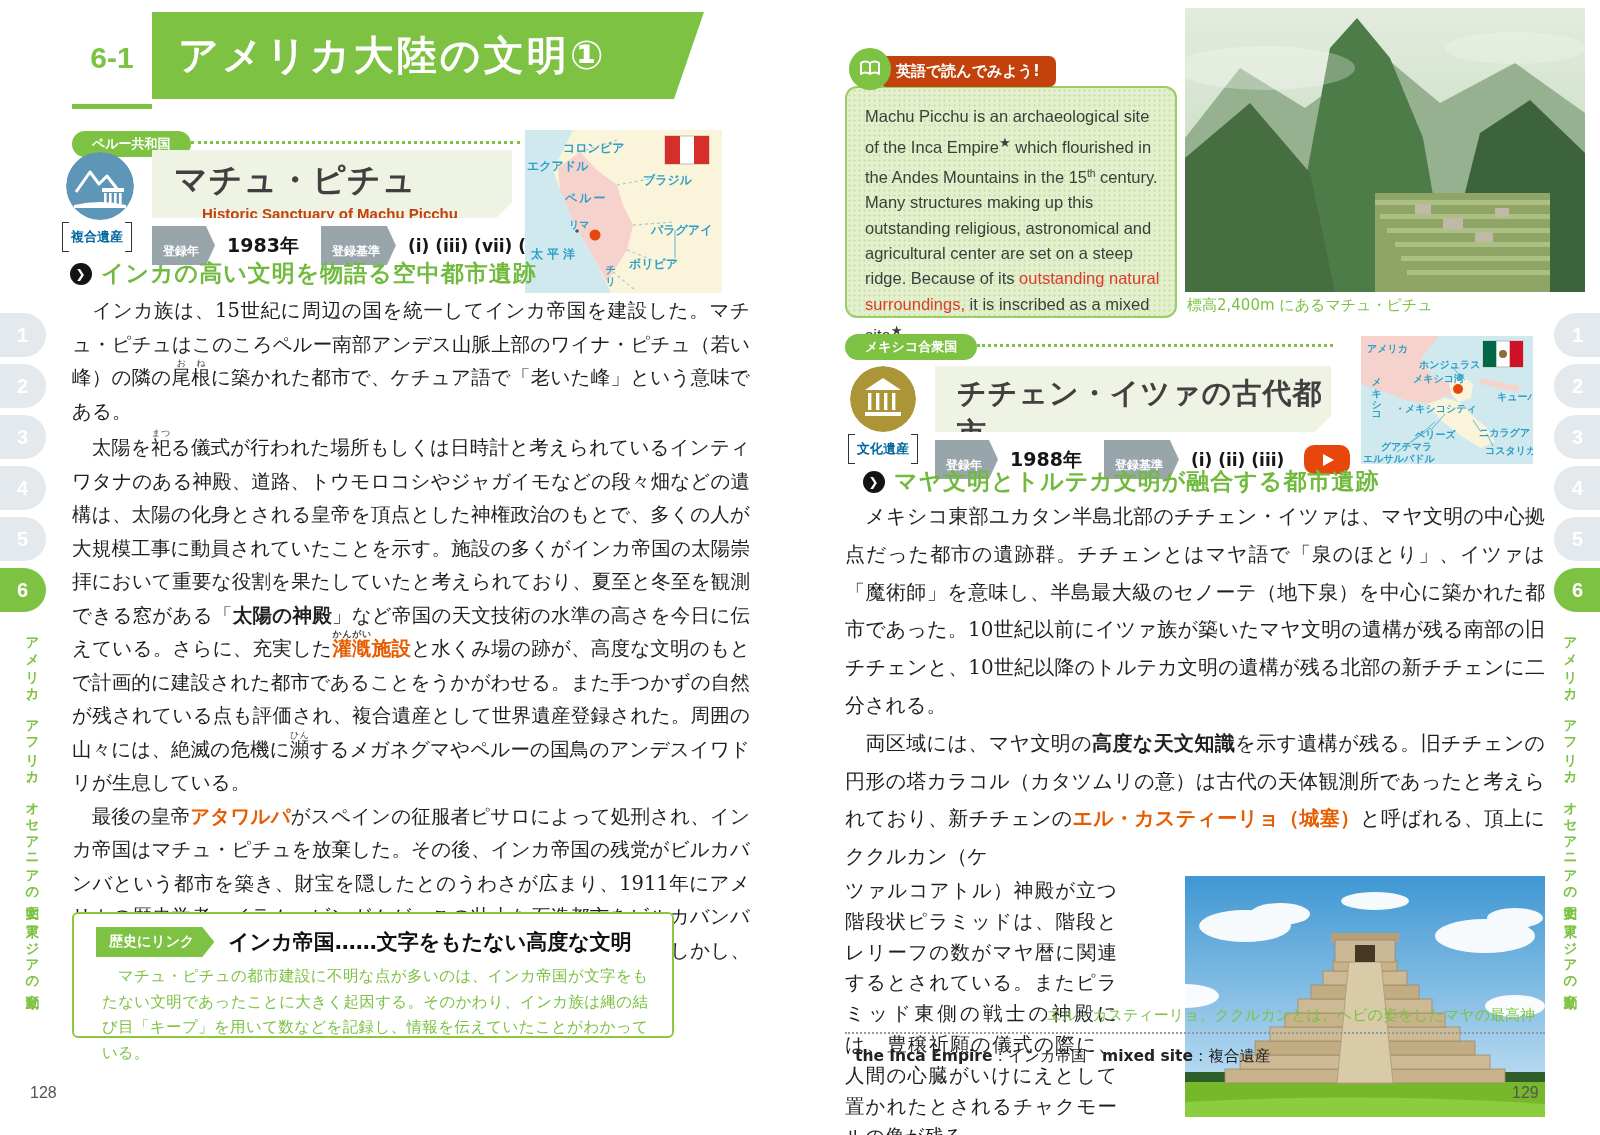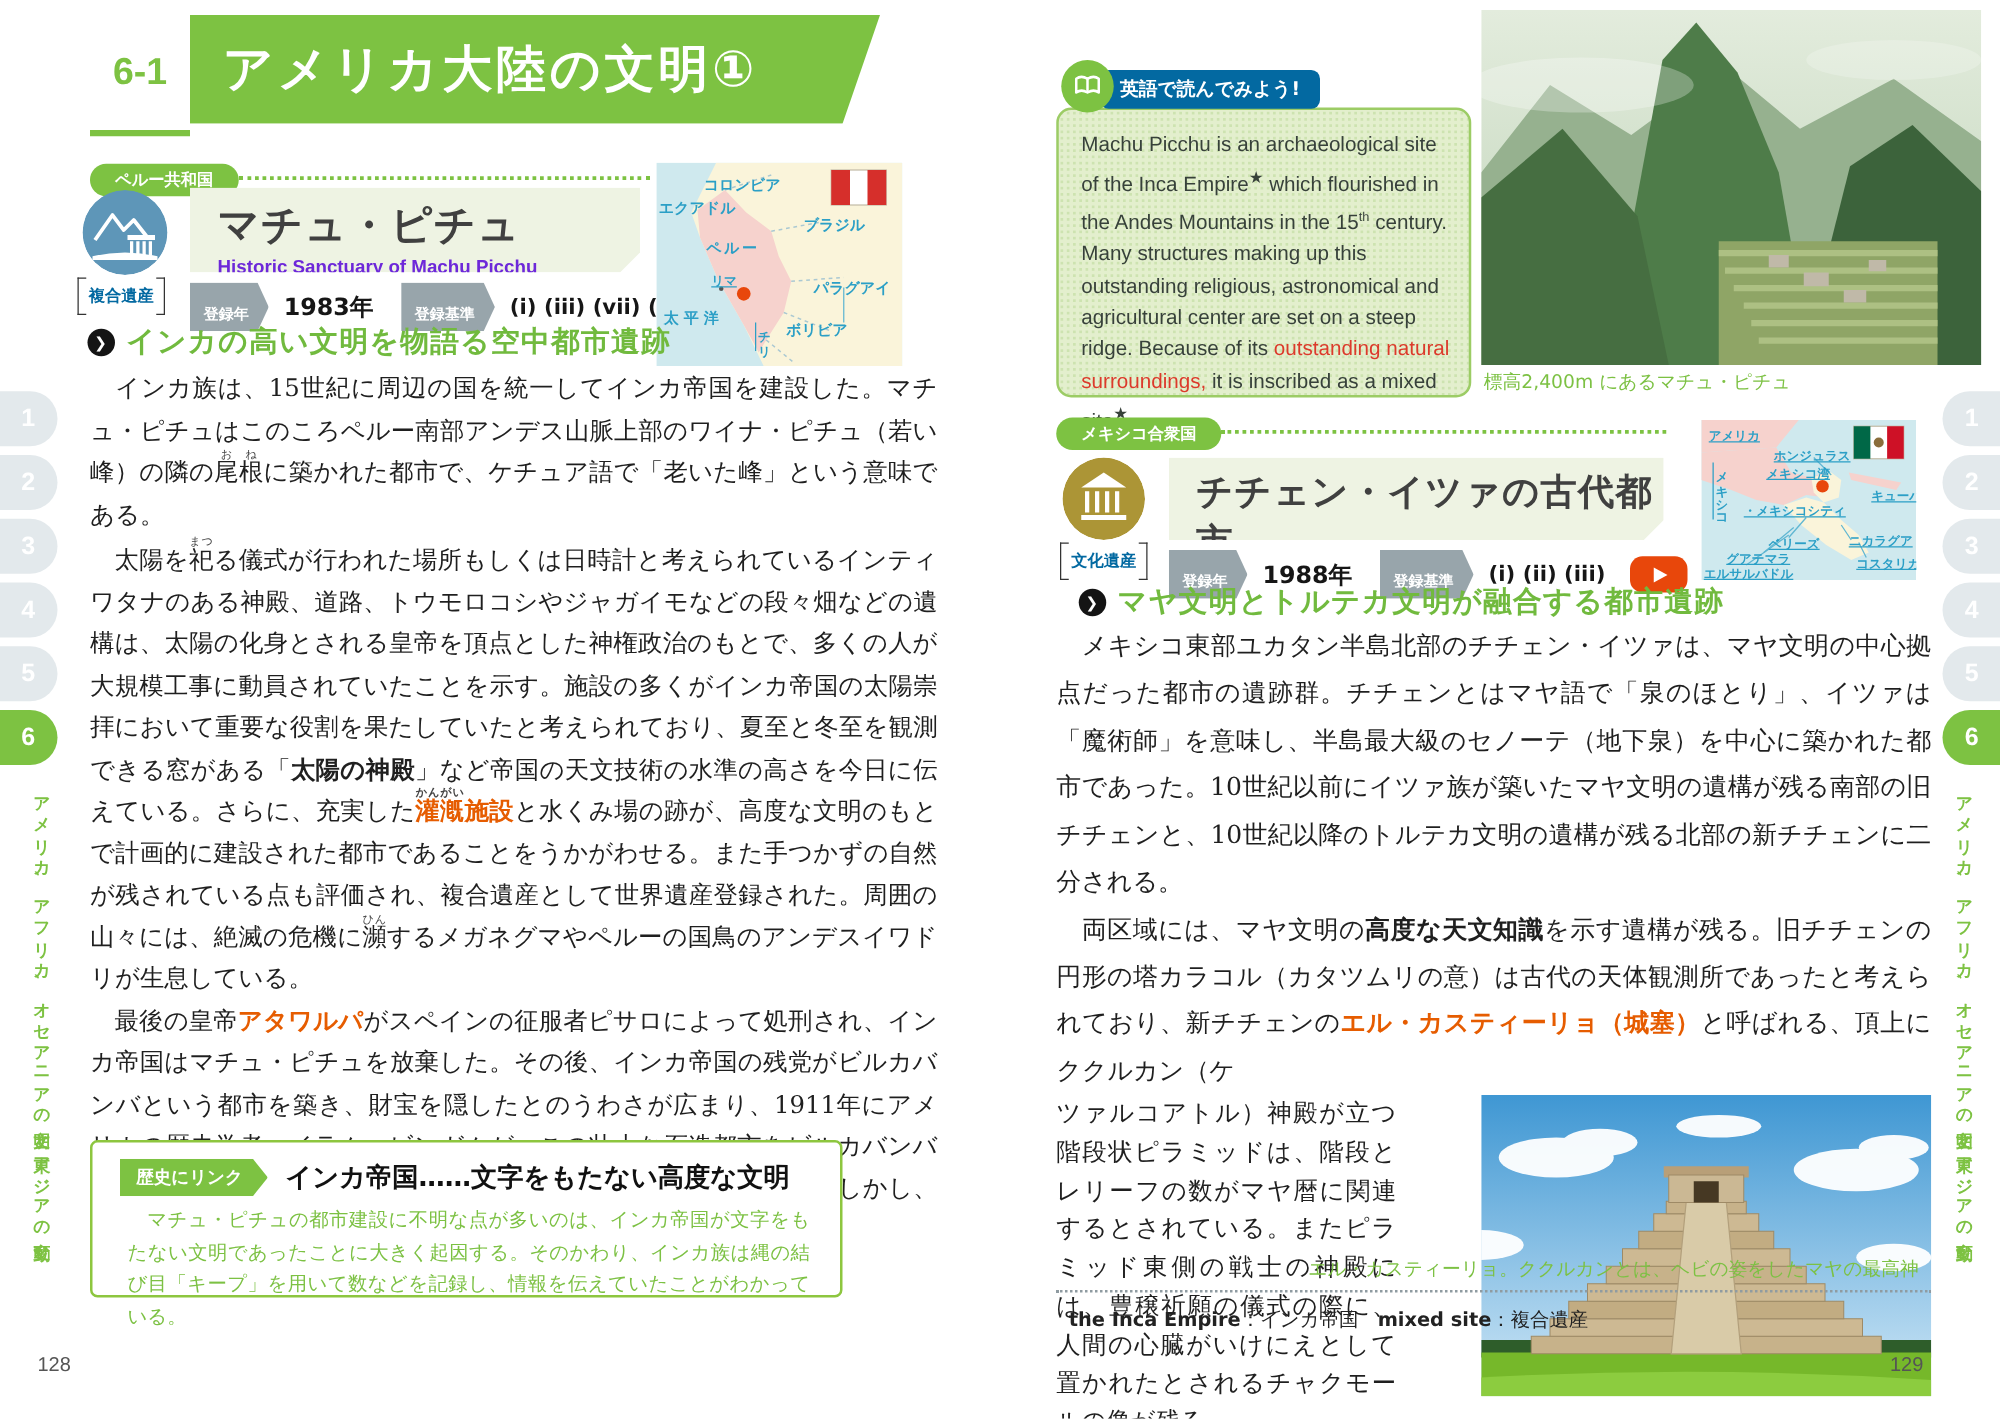--- a/index.html
+++ b/index.html
@@ -26,21 +26,21 @@
 
   
   .country-row{position:absolute;display:flex;align-items:center;}
   .country-pill{background:#7dc242;color:#fff;border-radius:13px;padding:4px 20px;
                 font:700 13px "DejaVu Sans",sans-serif;white-space:nowrap;}
   .dotline{flex:1;border-bottom:3px dotted #7dc242;height:1px;margin-top:-4px;}
   .site-icon{position:absolute;border-radius:50%;}
   .title-strip{position:absolute;background:#eef3e3;box-sizing:border-box;padding:8px 0 0 22px;
                clip-path:polygon(0 0,100% 0,100% calc(100% - 16px),calc(100% - 16px) 100%,0 100%);}
   .site-title{font:700 33px "DejaVu Sans",sans-serif;color:#404040;letter-spacing:1px;}
-  .site-sub{font:700 15px "Liberation Sans",sans-serif;color:#6d28d9;margin-top:2px;}
+  .site-sub{font:700 15px "Liberation Sans",sans-serif;color:#c2410c;margin-top:2px;margin-left:28px;}
   .bracket{position:absolute;font:700 13px "DejaVu Sans",sans-serif;color:#0369a1;padding:6px 9px;}
   .bracket::before{content:"";position:absolute;left:0;top:0;bottom:0;width:6px;
                    border:1.5px solid #333;border-right:none;}
   .bracket::after{content:"";position:absolute;right:0;top:0;bottom:0;width:6px;
                   border:1.5px solid #333;border-left:none;}
   .reg-row{position:absolute;display:flex;align-items:center;gap:12px;}
   .reg-badge{background:#98a5ab;color:#fff;font:700 12px "DejaVu Sans",sans-serif;
              padding:17px 16px 5px 11px;
              clip-path:polygon(0 0,calc(100% - 9px) 0,100% 50%,calc(100% - 9px) 100%,0 100%);}
   .reg-value{font:700 19px "DejaVu Sans",sans-serif;color:#161616;}
@@ -71,40 +71,40 @@
   .seg-red{color:#dc3a2b;}
   .seg-sup{vertical-align:super;font-size:0.62em;}
   .seg-star{font-size:0.8em;vertical-align:super;}
 
   
   .eng-box{position:absolute;left:845px;top:86px;width:332px;height:232px;box-sizing:border-box;
            background:#e3efcd;background-image:radial-gradient(#cde3b0 1.1px,transparent 1.1px);
            background-size:5px 5px;border:2px solid #9ccc65;border-radius:12px;
            padding:16px 12px 10px 18px;font:16.5px "Liberation Sans",sans-serif;
            color:#37413a;line-height:25.4px;}
-  .eng-tab{position:absolute;left:880px;top:56px;background:#0369a1;color:#fff;border-radius:7px;
+  .eng-tab{position:absolute;left:880px;top:56px;background:#c2410c;color:#fff;border-radius:7px;
            padding:6px 16px;font:700 15px "DejaVu Sans",sans-serif;}
   .eng-book{position:absolute;left:849px;top:48px;width:42px;height:42px;background:#7dc242;
             border-radius:50%;display:flex;align-items:center;justify-content:center;}
 
   
   .link-box{position:absolute;left:72px;top:912px;width:602px;height:126px;box-sizing:border-box;
             border:2.5px solid #8dc63f;border-radius:6px;background:#fff;}
   .link-head{display:flex;align-items:center;gap:14px;margin:13px 0 7px 22px;}
   .link-badge{background:#7dc242;color:#fff;font:700 14px "DejaVu Sans",sans-serif;
               padding:6px 20px 6px 13px;
               clip-path:polygon(0 0,calc(100% - 12px) 0,100% 50%,calc(100% - 12px) 100%,0 100%);}
   .link-title{font:700 21px "DejaVu Sans",sans-serif;color:#111;}
   .link-body{margin:0 24px 0 28px;color:#7cc143;font:15.5px "DejaVu Sans",sans-serif;
              line-height:25.5px;text-align:justify;}
 
   
   .map-box{position:absolute;overflow:hidden;}
   .map-label{position:absolute;color:#2b9fc6;font:700 12px "DejaVu Sans",sans-serif;white-space:nowrap;}
-  .map-label.small{font-size:10px;text-decoration:underline;}
+  .map-label.small{font-size:10px;}
   .map-label.vert{writing-mode:vertical-rl;}
   .photo{position:absolute;display:block;}
   .caption{position:absolute;color:#7cc143;font:15px "DejaVu Sans",sans-serif;}
   .dotsep{position:absolute;border-top:2.5px dotted #8f9ba1;}
   .footnote{position:absolute;font:15.5px "DejaVu Sans",sans-serif;color:#222;}
   .pagenum{position:absolute;font:16px "Liberation Sans",sans-serif;color:#555;}
 </style>
 </head>
 <body>
 

